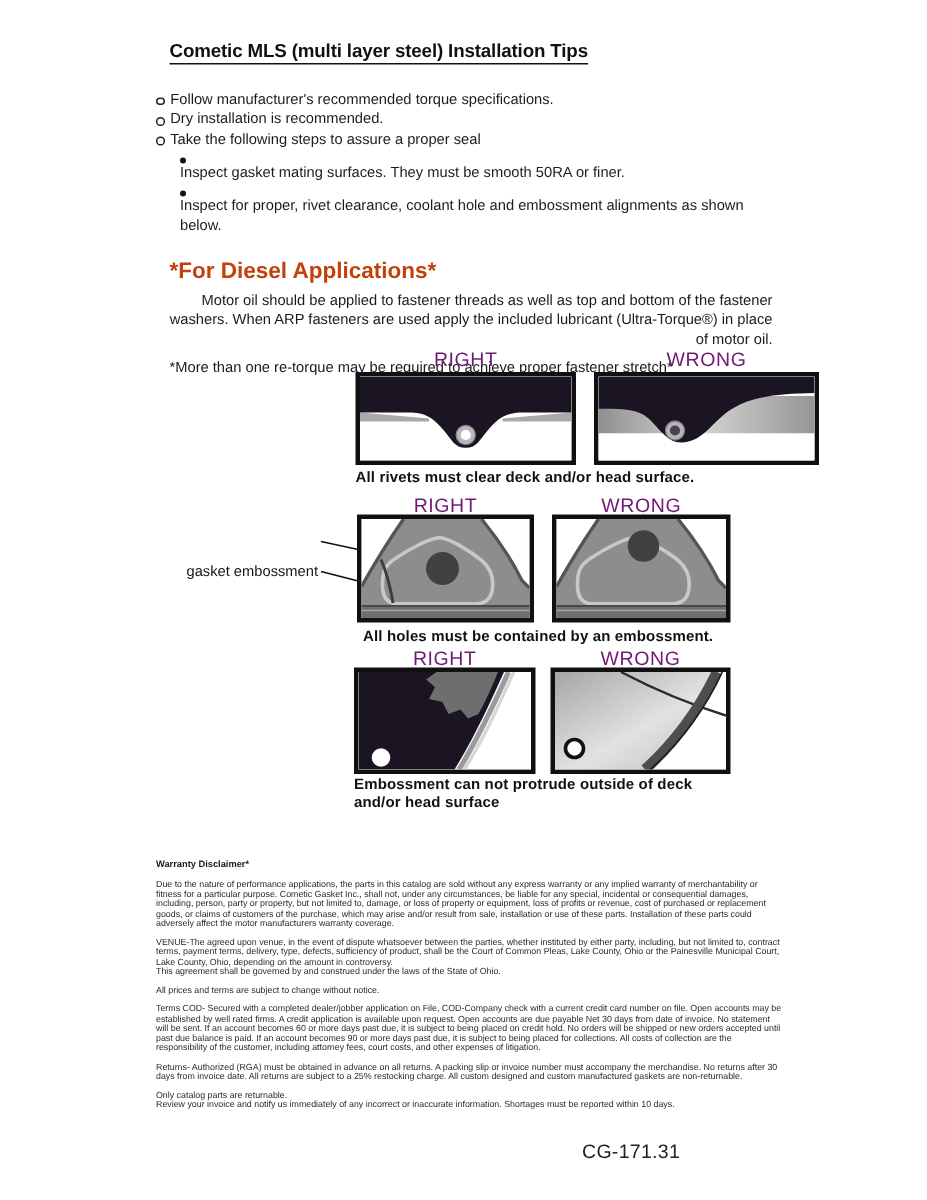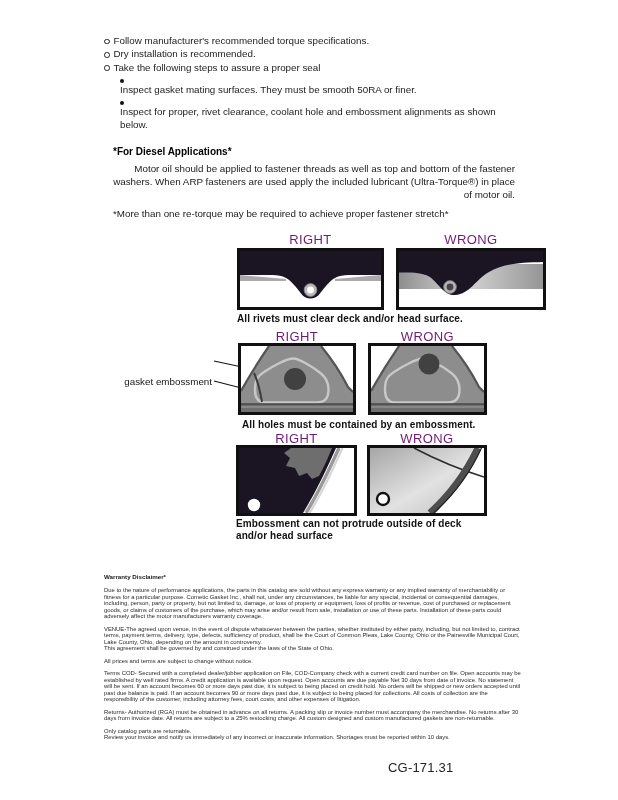--- a/index.html
+++ b/index.html
@@ -4,26 +4,26 @@
 <style>
   html,body { margin:0; padding:0; background:#ffffff; }
   #page {
     position:relative; width:618px; height:800px; background:#ffffff;
     font-family:"Liberation Sans", sans-serif; color:#1a1a1a; overflow:hidden;
   }
   
   .top-block { position:absolute; left:103px; top:27px; width:418px; }
   .doc-title { margin:0 0 0 10px; font-size:12.5px; font-weight:bold; letter-spacing:-0.1px; color:#111; }
   .doc-title span { display:inline-block; border-bottom:1.6px solid #111; padding-bottom:1px; }
-  .bullets { margin-top:7px; font-size:9.8px; line-height:13.4px; color:#1c1c1c; }
+  .bullets { margin-top:17px; font-size:9.8px; line-height:13.4px; color:#1c1c1c; }
   .b-row { display:flex; align-items:flex-start; }
   .b-glyph { width:3.5px; height:3.5px; border:1.1px solid #222; border-radius:50%; margin:4.6px 4px 0 1px; flex:none; }
   .sb-row { padding-left:17px;flex-direction:column; }
   .sb-glyph { width:4px; height:4px; background:#111; border-radius:50%; margin:4.6px 4px 0 0; flex:none; }
-  .diesel-h { margin:14px 0 5px 10px; font-size:10px; font-weight:bold; color:#000000; }
+  .diesel-h { margin:14px 0 5px 10px; font-size:15px; font-weight:bold; color:#c2410c; }
   .para { margin:0 0 7px 10px; font-size:9.8px; line-height:13px; width:402px;text-align:right; }
   .note { margin:5px 0 0 10px; font-size:9.8px; }
   
   .dg-label { position:absolute; font-size:13px; letter-spacing:0.4px; color:#701a75; text-align:center; }
   .dg-box { position:absolute; border:3px solid #101010; background:#fff; }
   .dg-box svg { display:block; }
   .dg-caption { position:absolute; font-size:10px; font-weight:bold; letter-spacing:0.1px; color:#111; line-height:11.5px; }
   .callout { position:absolute; font-size:9.8px; line-height:11px; text-align:right; color:#161616; }
   .leader { position:absolute; }
   
@@ -33,20 +33,21 @@
   .d-p div { display:block; }
   
   .footer-code { position:absolute; left:388px; top:760px; font-size:13px; letter-spacing:0.2px; color:#222; }
 </style>
 </head>
 <body>
 
 <div id="page">
 
   <div class="top-block">
+    <h1 class="doc-title"><span>Cometic MLS (multi layer steel) Installation Tips</span></h1>
     <div class="bullets">
       <div class="b-row">
         <span class="b-glyph"></span>
         <span>Follow manufacturer's recommended torque specifications.</span>
       </div>
       <div class="b-row">
         <span class="b-glyph"></span>
         <span>Dry installation is recommended.</span>
       </div>
       <div class="b-row">

